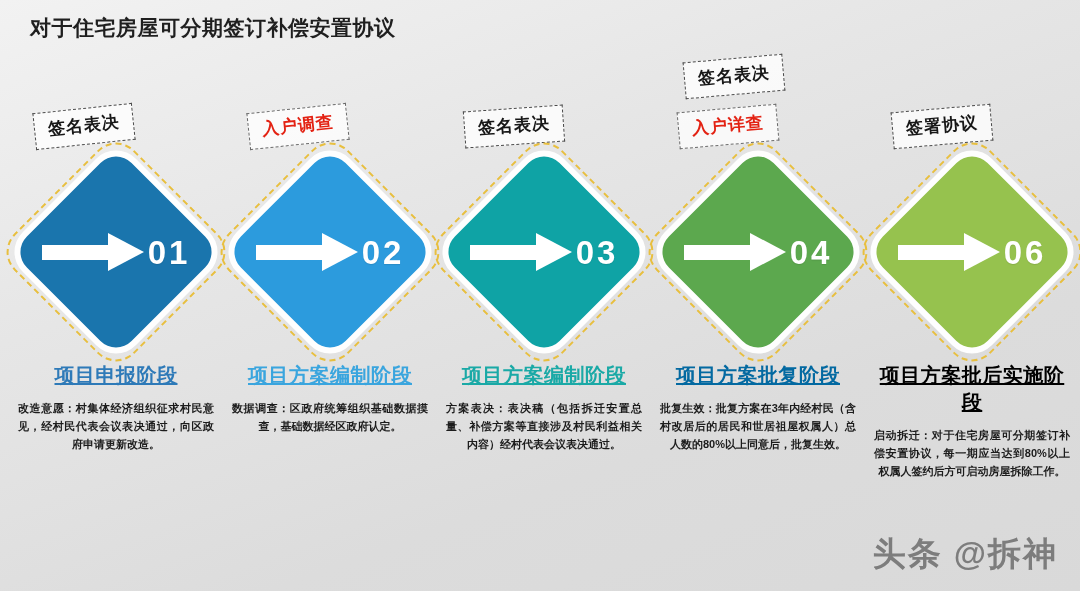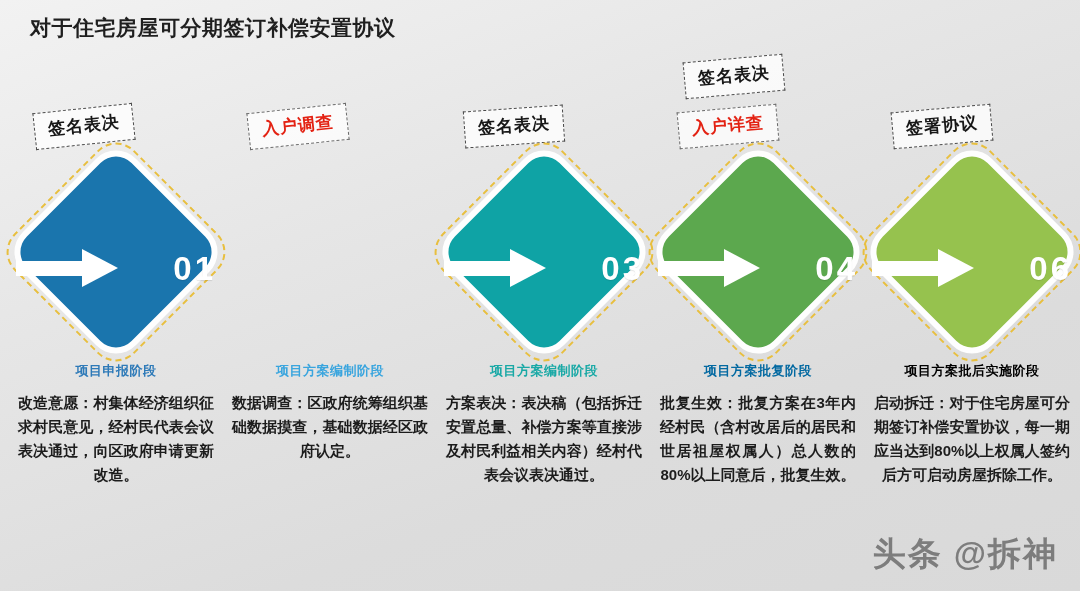--- a/index.html
+++ b/index.html
@@ -104,26 +104,26 @@
     top: 26px;
     width: 148px;
     height: 148px;
     border-radius: 22px;
     transform: rotate(45deg);
     box-shadow: 0 0 0 6px rgba(255,255,255,0.95);
   }
   .node .glyphs {
     position: absolute;
     left: 0;
-    top: 16px;
+    top: 0;
     width: 200px;
     height: 200px;
     display: flex;
     align-items: center;
-    justify-content: space-between;
+    justify-content: center;
   }
   .node .arrow {
     position: relative;
     width: 104px;
     height: 38px;
     margin-right: 2px;
   }
   .node .arrow .shaft {
     position: absolute;
     left: 0;
@@ -155,28 +155,29 @@
   .textblock {
     position: absolute;
     left: 0;
     top: 312px;
     width: 216px;
     padding: 0 8px;
     box-sizing: border-box;
     text-align: center;
   }
   .stage-heading {
-    font-size: 13px;
+    font-size: 20px;
     font-weight: 700;
     line-height: 1.35;
     margin-bottom: 11px;
     letter-spacing: 0.5px;
+    text-decoration: underline;
   }
   .stage-body {
-    font-size: 15px;
+    font-size: 11px;
     line-height: 1.62;
     color: #1c1c1c;
     text-align: justify;
     text-align-last: center;
     font-weight: 600;
     padding: 0 2px;
   }
 
   
   .watermark {
@@ -216,20 +217,31 @@
     <div class="textblock">
       <div class="stage-heading" style="color:#2e7ab8;">项目申报阶段</div>
       <div class="stage-body">改造意愿：村集体经济组织征求村民意见，经村民代表会议表决通过，向区政府申请更新改造。</div>
     </div>
   </div>
 
   <div class="step s2">
     <div class="tags">
       <div class="tag t-a red">入户调查</div>
     </div>
+    <div class="node">
+      <div class="dash-outline"></div>
+      <div class="tile" style="background:#2c9bdd;"></div>
+      <div class="glyphs">
+        <div class="arrow">
+          <div class="shaft"></div>
+            <div class="head"></div>
+        </div>
+        <div class="num">02</div>
+      </div>
+    </div>
     <div class="textblock">
       <div class="stage-heading" style="color:#3aa5de;">项目方案编制阶段</div>
       <div class="stage-body">数据调查：区政府统筹组织基础数据摸查，基础数据经区政府认定。</div>
     </div>
   </div>
 
   <div class="step s3">
     <div class="tags">
       <div class="tag t-a">签名表决</div>
     </div>

